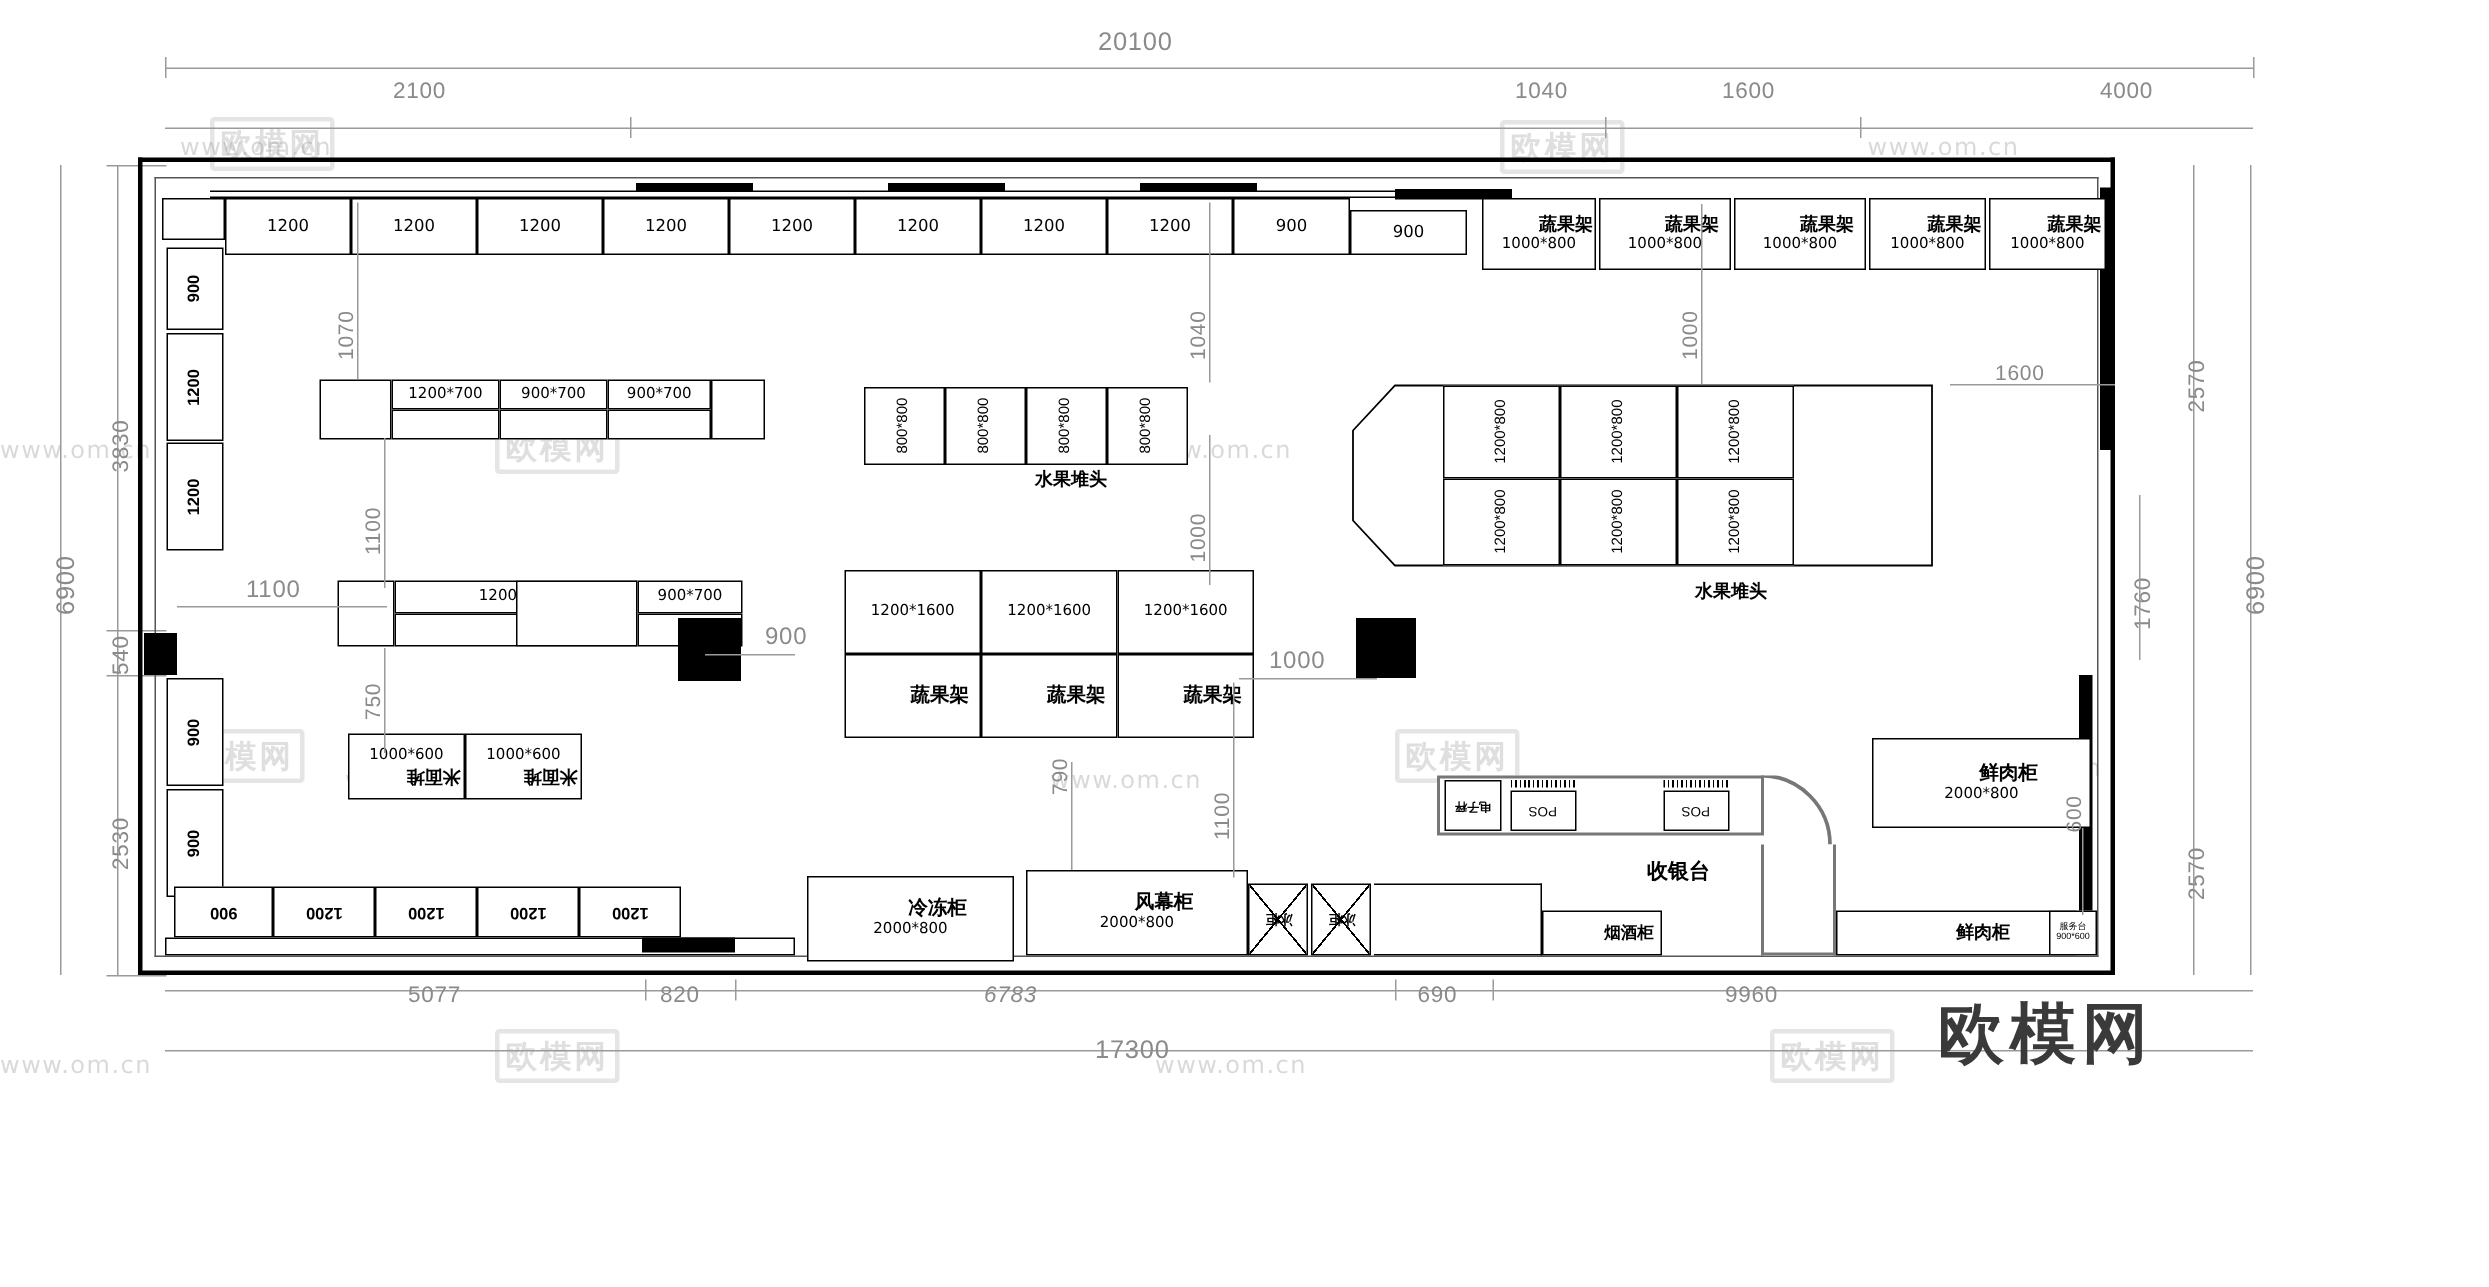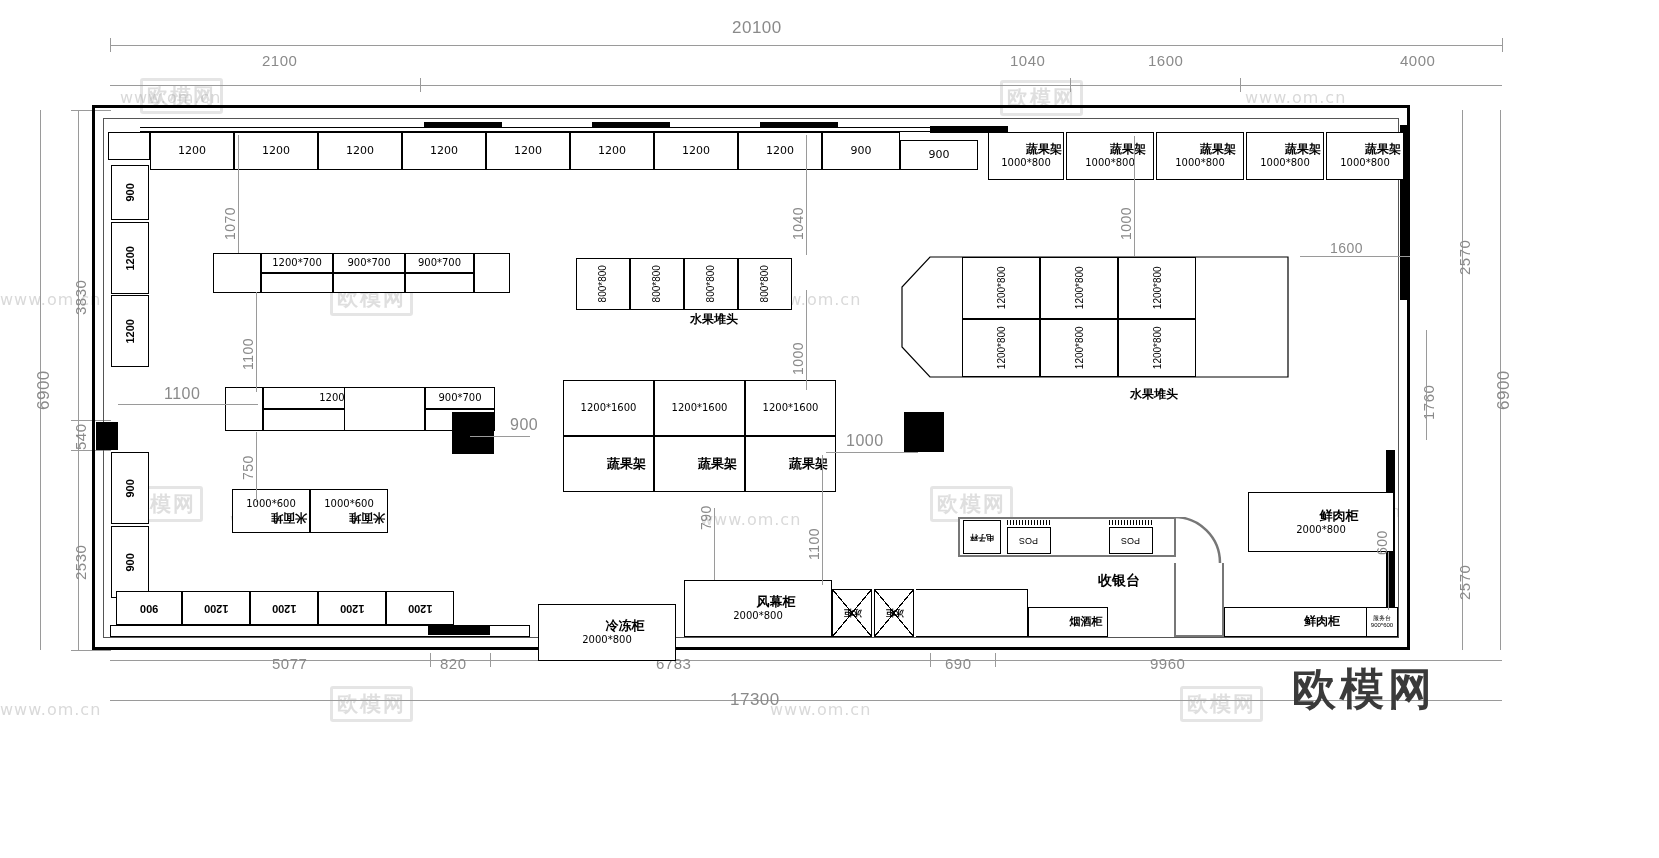--- a/index.html
+++ b/index.html
@@ -112,21 +112,21 @@
   <div class="dim vert big" style="left:1494px;top:410px;">6900</div>
   <div class="dim vert" style="left:1456px;top:275px;">2570</div>
   <div class="dim vert" style="left:1420px;top:420px;">1760</div>
   <div class="dim vert" style="left:1456px;top:600px;">2570</div>
   <div class="gl-v" style="left:1426px;top:330px;height:110px;"></div>
 
   <div class="gl-h" style="left:110px;top:660px;width:1392px;"></div>
   <div class="gl-h" style="left:110px;top:700px;width:1392px;"></div>
   <div class="dim" style="left:272px;top:655px;">5077</div>
   <div class="dim" style="left:440px;top:655px;">820</div>
-  <div class="dim" style="left:656px;top:655px;">6783</div>
+  <div class="dim" style="left:656px;top:655px;font-style:italic;">6783</div>
   <div class="dim" style="left:945px;top:655px;">690</div>
   <div class="dim" style="left:1150px;top:655px;">9960</div>
   <div class="dim big" style="left:730px;top:690px;">17300</div>
   <div class="gl-v" style="left:430px;top:653px;height:14px;"></div>
   <div class="gl-v" style="left:490px;top:653px;height:14px;"></div>
   <div class="gl-v" style="left:930px;top:653px;height:14px;"></div>
   <div class="gl-v" style="left:995px;top:653px;height:14px;"></div>
 
   <div class="wall" style="left:92px;top:105px;width:1318px;height:3px;"></div>
   <div class="wall" style="left:92px;top:105px;width:3px;height:545px;"></div>
@@ -344,21 +344,21 @@
         <span style="transform: rotate(180deg); font-size: 11px; font-weight: 700; display: block;">1200</span>
       </div>
       <div class="box" style="left:386px;top:591px;width:68px;height:34px;">
         <span style="transform: rotate(180deg); font-size: 11px; font-weight: 700; display: block;">1200</span>
       </div>
       <div class="box" style="left:110px;top:625px;width:420px;height:12px;"></div>
     </div>
   <div class="blk" style="left:428px;top:625px;width:62px;height:10px;"></div>
 
   <div id="bottom-equipment">
-      <div class="box" style="left:538px;top:604px;width:138px;height:57px;">
+      <div class="box" style="left:538px;top:584px;width:138px;height:57px;">
         <div class="lbl cn" style="position:static;font-size:13px;">冷冻柜</div>
         <div class="lbl num" style="position:static;font-size:10px;">2000*800</div>
       </div>
       <div class="box" style="left:684px;top:580px;width:148px;height:57px;">
         <div class="lbl cn" style="position:static;font-size:13px;">风幕柜</div>
         <div class="lbl num" style="position:static;font-size:10px;">2000*800</div>
       </div>
     </div>
 
   <div class="xbox" style="left:832px;top:589px;width:40px;height:48px;"></div>

